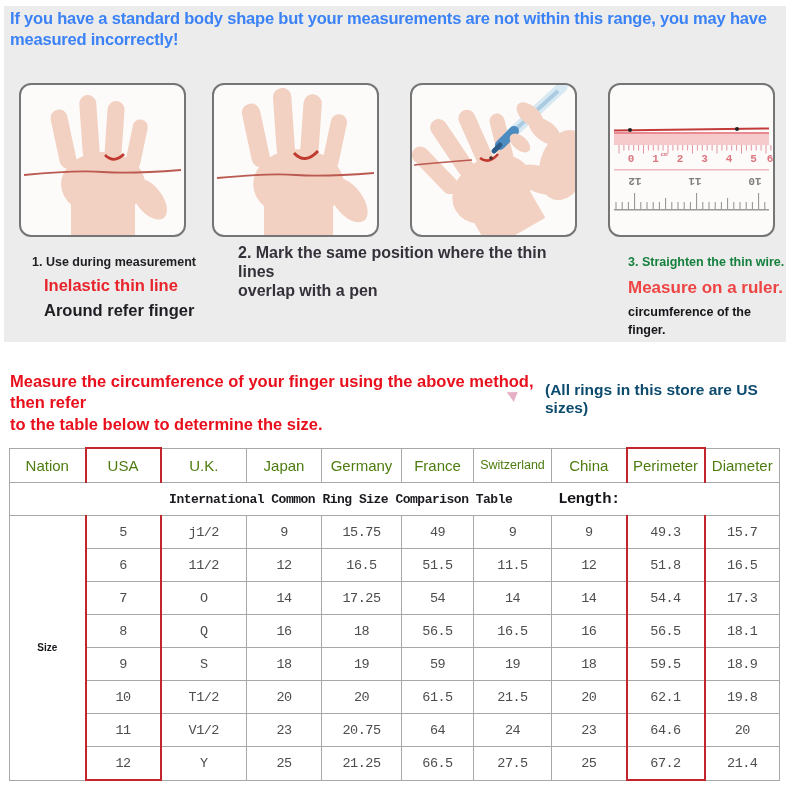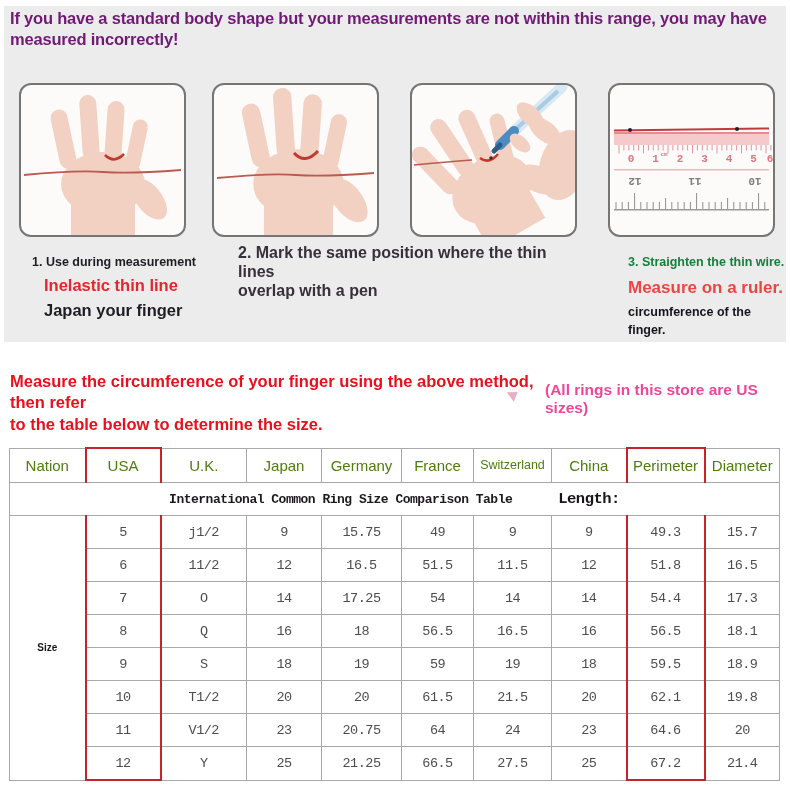--- a/index.html
+++ b/index.html
@@ -1,21 +1,21 @@
 <!DOCTYPE html>
 <html><head>
 <meta charset="utf-8">
 <style>
   html,body{margin:0;padding:0;background:#fff;}
   .page{position:relative;width:790px;height:790px;background:#ffffff;overflow:hidden;
         font-family:"Liberation Sans",sans-serif;}
   .gray-panel{position:absolute;left:4px;top:6px;width:782px;height:336px;background:#ececec;}
 
   .warning{position:absolute;left:10px;top:8px;width:760px;font-size:16.5px;font-weight:bold;
-           color:#701a75;line-height:1.27;letter-spacing:-0.2px;}
+           color:#3b82f6;line-height:1.27;letter-spacing:-0.2px;}
   .warning span{display:block;}
 
   .photo{position:absolute;top:83px;width:163px;height:150px;background:#fcfbfa;
          border:2px solid #757575;border-radius:12px;overflow:hidden;}
   .photo svg{display:block;width:100%;height:100%;}
   .p1{left:19px;} .p2{left:212px;} .p3{left:410px;} .p4{left:608px;}
 
   .cap{position:absolute;color:#27242a;}
   .cap1-small{left:19px;top:255px;width:166px;text-align:center;font-size:12.5px;font-weight:bold;color:#1f1d22;margin-left:12px;}
   .cap1-red{left:44px;top:276px;font-size:16.5px;font-weight:bold;color:#e8242c;}
@@ -23,21 +23,21 @@
   .cap2{left:238px;top:243px;width:330px;font-size:16px;font-weight:bold;color:#35313a;line-height:1.2;}
   .cap2 span{display:block;}
   .cap3-red{left:628px;top:255px;font-size:12.5px;font-weight:bold;color:#15803d;}
   .cap3-bold{left:628px;top:278px;font-size:17px;font-weight:bold;color:#ef4444;}
   .cap3-small{left:628px;top:304px;font-size:12.5px;font-weight:bold;color:#17151a;line-height:1.4;}
   .cap3-small span{display:block;}
 
   .note-main{position:absolute;left:10px;top:371px;width:545px;font-size:16.5px;font-weight:bold;
              color:#e8101c;line-height:1.3;}
   .note-main span{display:block;}
-  .note-aside{position:absolute;left:545px;top:381px;font-size:15.5px;font-weight:bold;color:#ec4899;}
+  .note-aside{position:absolute;left:545px;top:381px;font-size:15.5px;font-weight:bold;color:#0c4a6e;}
   .cursor-dot{position:absolute;left:508px;top:390px;width:0;height:0;
               border-left:6px solid transparent;border-right:6px solid transparent;
               border-bottom:9px solid #de9cb6;transform:rotate(55deg);opacity:.8;}
 
   .size-table{position:absolute;left:9px;top:447px;border-collapse:collapse;table-layout:fixed;
               width:770px;border:1px solid #8c8c8c;background:#fff;--red:#c4242b;}
   .size-table td,.size-table th{border:1px solid #a8a8a8;text-align:center;vertical-align:middle;
               padding:0;overflow:hidden;white-space:nowrap;}
   .title-row td{height:30px;}
   .title-flex{display:flex;justify-content:center;align-items:center;gap:46px;}
@@ -207,21 +207,21 @@
       <g fill="#7d7d7d" font-family="Liberation Mono, monospace" font-size="11" font-weight="bold" text-anchor="middle">
         <text x="25" y="101" transform="rotate(180 25 97)">12</text>
         <text x="85" y="101" transform="rotate(180 85 97)">11</text>
         <text x="145" y="101" transform="rotate(180 145 97)">10</text>
       </g>
     </svg>
   </figure>
 
   <div class="cap cap1-small">1. Use during measurement</div>
   <div class="cap cap1-red">Inelastic thin line</div>
-  <div class="cap cap1-bold">Japan your finger</div>
+  <div class="cap cap1-bold">Around refer finger</div>
 
   <div class="cap cap2">
     <span>2. Mark the same position where the thin lines</span>
     <span>overlap with a pen</span>
   </div>
 
   <div class="cap cap3-red">3. Straighten the thin wire.</div>
   <div class="cap cap3-bold">Measure on a ruler.</div>
   <div class="cap cap3-small">
     <span>circumference of the finger.</span>

